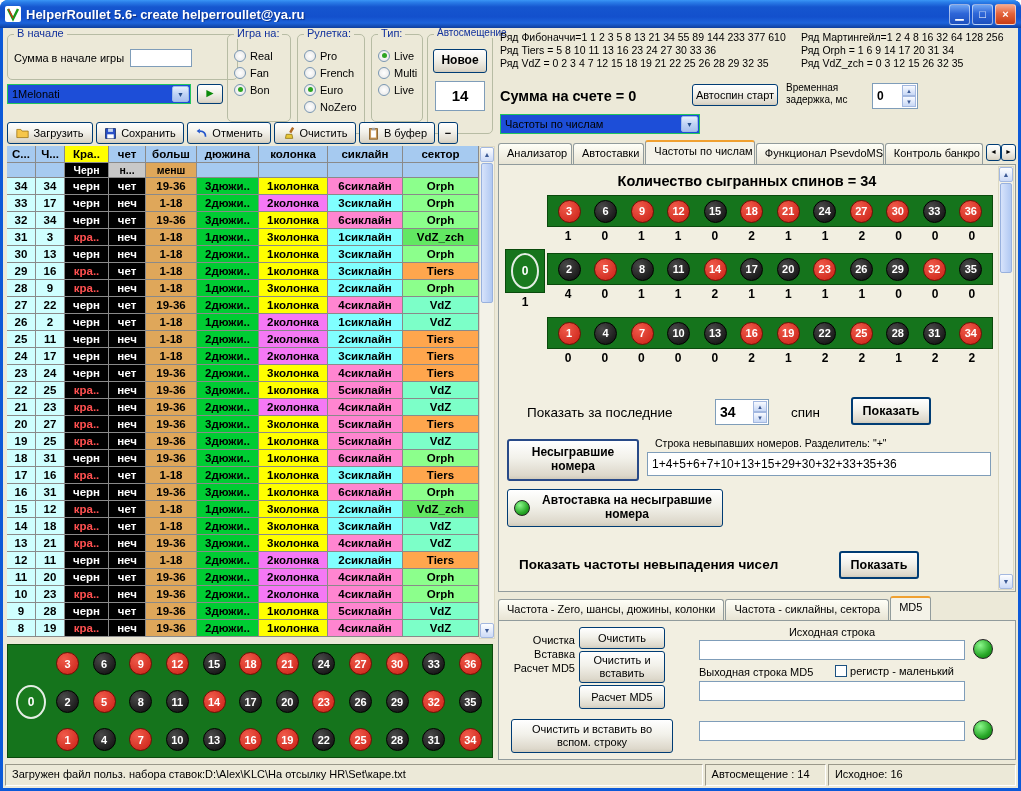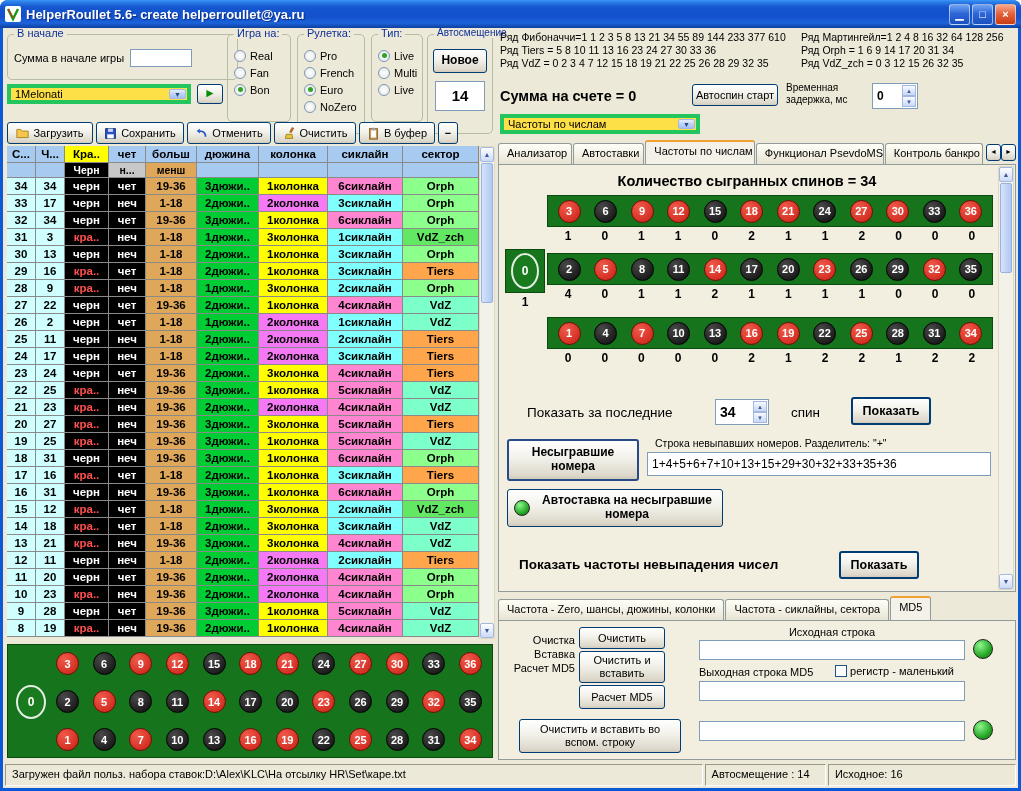--- a/index.html
+++ b/index.html
@@ -10,21 +10,21 @@
   .title-text{color:#fff;font-weight:bold;font-size:13px;margin-left:5px;flex:1;text-shadow:1px 1px 1px rgba(0,20,80,.6);white-space:nowrap;overflow:hidden}
   .tbtn{width:21px;height:21px;margin-left:2px;border-radius:3px;border:1px solid rgba(255,255,255,.55);display:flex;align-items:center;justify-content:center;color:#fff;font-size:11px;font-weight:bold;background:linear-gradient(180deg,#6FA5F2,#2E66D8 45%,#1C50BE)}
   .tbtn.close{background:linear-gradient(180deg,#F8A88C,#E4643C 45%,#C83C14)}
   .content{position:absolute;top:28px;left:3px;right:3px;bottom:3px;background:#ECE9D8;overflow:hidden}
 
   
   .group{position:absolute;border:1px solid #B7BCA4;border-radius:5px}
   .gcap{position:absolute;top:-8px;left:6px;background:#ECE9D8;padding:0 3px;font-size:11px;color:#10309C;white-space:nowrap}
   .xbtn{border:1px solid #003C74;border-radius:3px;background:linear-gradient(180deg,#FFFFFF,#F2F1EA 45%,#DDD8CB 90%,#D0CABB);font-size:11px;display:flex;align-items:center;justify-content:center;text-align:center;line-height:1.15}
   .xinput{background:#fff;border:1px solid #7F9DB9;font-size:12px;padding:1px 4px;font-family:"Liberation Sans","DejaVu Sans",sans-serif}
-  .combo{position:absolute;background:#fde047;border:4px solid #22c55e}
+  .combo{position:absolute;background:#1d4ed8;border:1px solid #22c55e}
   .combo .val{position:absolute;left:4px;top:50%;transform:translateY(-50%);font-size:11px;white-space:nowrap}
   .combo .drop{position:absolute;right:1px;top:1px;bottom:1px;width:17px;border:1px solid #9EBAE8;border-radius:2px;background:linear-gradient(180deg,#E6EEFC,#BFD3F5 50%,#A8C0EE);display:flex;align-items:center;justify-content:center;font-size:7px;color:#234C8C}
   .radio-row{display:flex;align-items:center;gap:4px;height:17px}
   .radio{width:12px;height:12px;border-radius:50%;border:1px solid #7A97B2;background:radial-gradient(#fff,#E4E4E4);position:relative;flex:0 0 12px}
   .radio.sel::after{content:"";position:absolute;left:2.5px;top:2.5px;width:5px;height:5px;border-radius:50%;background:#2DA522}
   .rlabel{font-size:11px;white-space:nowrap}
   .cb{width:12px;height:12px;border:1px solid #1C5180;background:#fff;display:inline-block;vertical-align:-2px}
   .gbtn{position:absolute;width:20px;height:20px;border-radius:50%;border:1px solid #222;background:radial-gradient(circle at 35% 30%,#8CF88C,#28A828 60%,#0C6E0C)}
   .spin{position:absolute;background:#fff;border:1px solid #7F9DB9}
   .spin .sval{position:absolute;left:4px;top:50%;transform:translateY(-50%);font-weight:bold}
@@ -855,21 +855,21 @@
 
       <div class="tpanel" style="left:2px;top:592px;width:518px;height:140px">
         <div style="position:absolute;left:4px;top:12px;width:72px;text-align:right;font-size:11px;line-height:14px">
           <div>Очистка</div>
             <div>Вставка</div>
             <div>Расчет MD5</div>
         </div>
         <div class="xbtn" style="position:absolute;left:80px;top:6px;width:86px;height:22px">Очистить</div>
         <div class="xbtn" style="position:absolute;left:80px;top:30px;width:86px;height:32px;padding:2px">Очистить и вставить</div>
         <div class="xbtn" style="position:absolute;left:80px;top:64px;width:86px;height:24px">Расчет MD5</div>
-        <div class="xbtn" style="position:absolute;left:20px;top:98px;width:162px;height:34px;padding:2px">Очистить и  вставить во вспом. строку</div>
+        <div class="xbtn" style="position:absolute;left:12px;top:98px;width:162px;height:34px;padding:2px">Очистить и  вставить во вспом. строку</div>
 
         <div style="position:absolute;left:200px;top:5px;width:266px;text-align:center;font-size:11px">Исходная строка</div>
         <input class="xinput" style="position: absolute; left: 200px; top: 19px; width: 266px; height: 20px;" value="">
         <span class="gbtn" style="left:474px;top:18px"></span>
 
         <div style="position:absolute;left:200px;top:45px;font-size:11px">Выходная строка MD5</div>
         <div style="position:absolute;left:336px;top:44px;font-size:11px"><span class="cb"></span> <span>регистр  - маленький</span></div>
         <input class="xinput" style="position: absolute; left: 200px; top: 60px; width: 266px; height: 20px;" value="">
 
         <input class="xinput" style="position: absolute; left: 200px; top: 100px; width: 266px; height: 20px;" value="">

